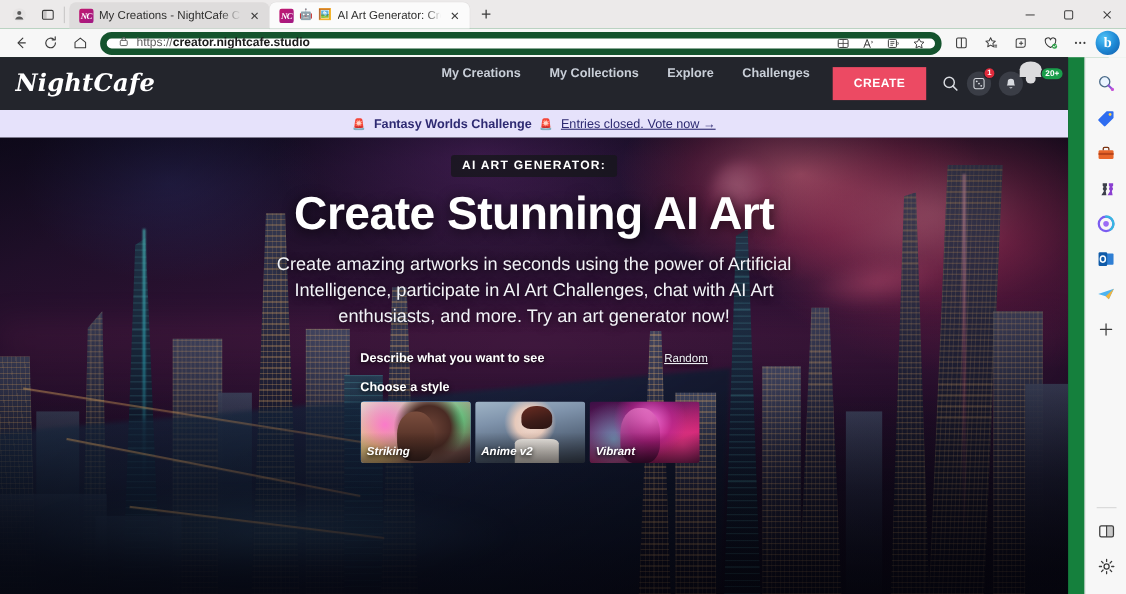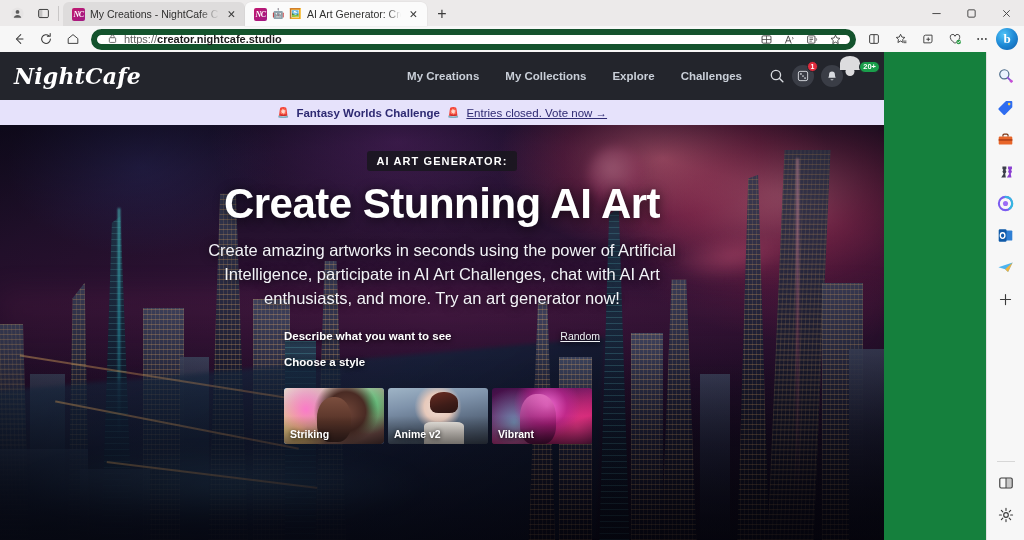--- a/index.html
+++ b/index.html
@@ -67,21 +67,21 @@
   .oa { width:22px; height:19px; display:flex; align-items:center; justify-content:center; color:#3b3b3b; border-radius:4px; }
   .bing-btn {
     width:22px;height:22px;border-radius:50%;flex:none;
     background: radial-gradient(circle at 35% 30%, #4fc3f7 0%, #1f8ad6 50%, #0f5aa8 100%);
     display:flex;align-items:center;justify-content:center;color:#fff;font-weight:bold;font-size:13px;
     font-family:"Liberation Serif",serif;
   }
 
   
   .viewport {
-    position: absolute; left:0; top:52px; width: 884px; height: 488px;
+    position: absolute; left:0; top:52px; width: 971px; height: 488px;
     background:#1b1c22; overflow: hidden;
   }
 
   
   .site-header {
     height: 48px; background:#23252c; display:flex; align-items:center;
     padding: 0 0 0 14px; position: relative; z-index: 5;
   }
   .logo {
     font-family: "DejaVu Serif", serif; font-style: italic; font-weight: bold;
@@ -203,21 +203,21 @@
   .neon-line {
     position:absolute; width:2px; border-radius:2px; filter: blur(0.8px);
   }
   .vignette {
     position:absolute; inset:0;
     background:
       radial-gradient(ellipse 78% 62% at 50% 46%, transparent 0%, rgba(4,4,12,.30) 68%, rgba(3,3,10,.62) 100%),
       linear-gradient(180deg, transparent 55%, rgba(5,4,12,.55) 100%);
   }
 
-  .hero-content { position: relative; z-index: 3; text-align:center; padding-top: 26px; }
+  .hero-content { position: relative; z-index: 3; text-align:center; padding-top: 16px; }
   .eyebrow {
     display:inline-block; background: rgba(22,22,28,.80); color:#fff;
     font-size: 11px; font-weight: 800; letter-spacing: 1.1px;
     padding: 4px 10px; border-radius: 3px;
   }
   .hero-h1 {
     color:#fff; font-size: 42px; font-weight: 800; letter-spacing: -0.5px;
     margin-top: 9px; text-shadow: 0 2px 12px rgba(0,0,0,.75);
   }
   .hero-sub {
@@ -240,21 +240,21 @@
     margin-top: 7px; height: 48px; border: 1px solid rgba(225,225,235,.55);
     border-radius: 4px; background: rgba(40,38,60,.28);
     backdrop-filter: blur(2px);
     padding: 7px 11px; color:#fff; font-size: 12px; line-height: 1.35;
     text-shadow: 0 1px 4px rgba(0,0,0,.8); overflow:hidden;
   }
   .style-label {
     color:#fff; font-size: 11.5px; font-weight: bold; margin-top: 14px;
     text-shadow: 0 1px 5px rgba(0,0,0,.9);
   }
-  .style-row { display:flex; gap: 4px; margin-top: 20px; }
+  .style-row { display:flex; gap: 4px; margin-top: 7px; font-style: italic; }
   .style-card {
     width: 100px; height: 56px; border-radius: 3px; position: relative; overflow: hidden;
     flex:none;
   }
   .style-card.selected { outline: 2px solid #2f8fe8; outline-offset: -2px; }
   .style-name {
     position:absolute; left: 6px; bottom: 4px; color:#fff; font-size: 10.5px; font-weight: 600;
     text-shadow: 0 1px 4px rgba(0,0,0,.95); z-index:3;
   }
   .sc-shade { position:absolute; inset:0; background: linear-gradient(180deg, transparent 50%, rgba(0,0,0,.45) 100%); z-index:2;}
@@ -470,20 +470,21 @@
 
   <div class="viewport">
 
     <div class="site-header">
       <div class="logo">NightCafe</div>
       <div class="nav">
         <a href="#">My Creations</a>
         <a href="#">My Collections</a>
         <a href="#">Explore</a>
         <a href="#">Challenges</a>
+        <button class="create-btn">CREATE</button>
       </div>
       <div class="hdr-icons">
         <span class="search-ic">
           <svg width="16" height="16" viewBox="0 0 18 18">
               <circle cx="7.8" cy="7.8" r="5.2" fill="none" stroke="#d8dbe0" stroke-width="1.5"></circle>
               <path d="M11.6 11.6l4 4" stroke="#d8dbe0" stroke-width="1.6" stroke-linecap="round"></path>
             </svg>
         </span>
         <span class="ic-round">
           <svg width="12" height="12" viewBox="0 0 14 14">

